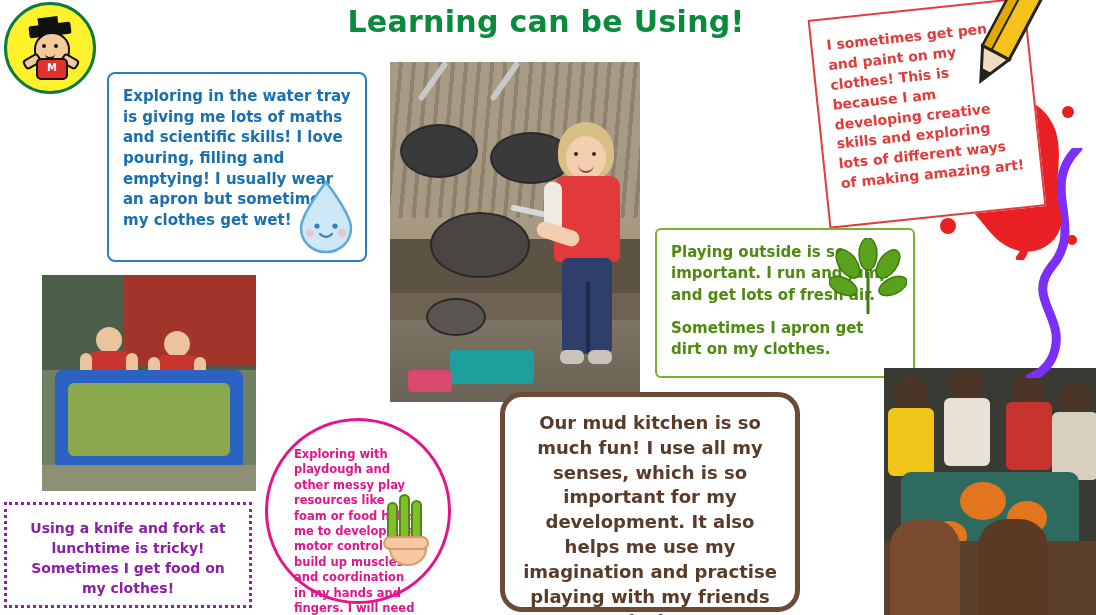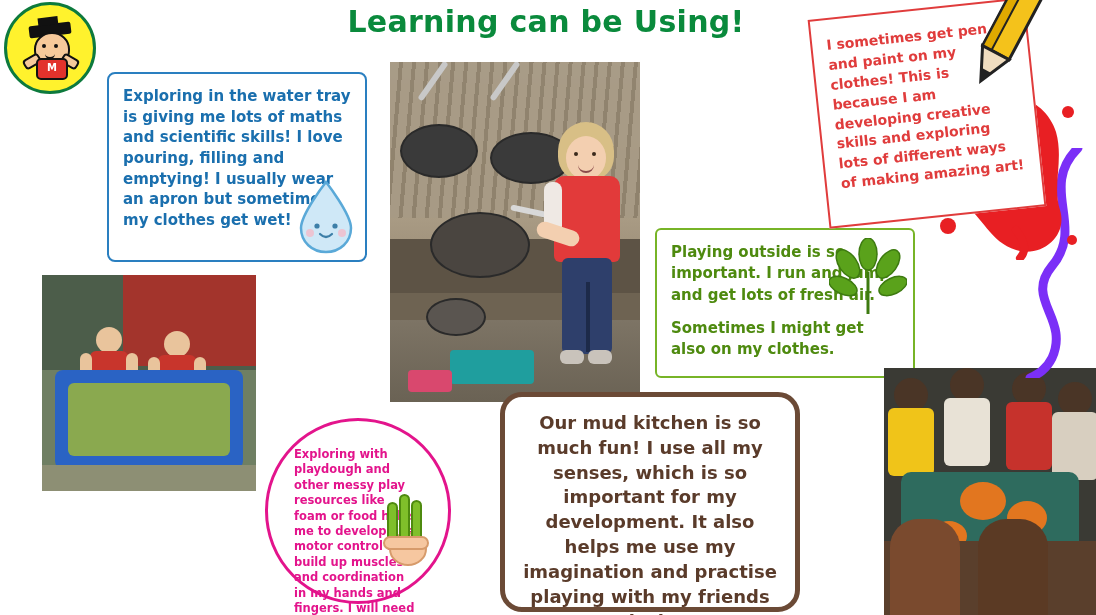--- a/index.html
+++ b/index.html
@@ -301,21 +301,21 @@
       <g fill="#5aa21b" stroke="#3d7a10" stroke-width="1.5">
         <ellipse cx="39" cy="16" rx="9" ry="16"></ellipse>
         <ellipse cx="19" cy="26" rx="9" ry="16" transform="rotate(-35 19 26)"></ellipse>
         <ellipse cx="59" cy="26" rx="9" ry="16" transform="rotate(35 59 26)"></ellipse>
         <ellipse cx="14" cy="48" rx="8" ry="15" transform="rotate(-65 14 48)"></ellipse>
         <ellipse cx="64" cy="48" rx="8" ry="15" transform="rotate(65 64 48)"></ellipse>
       </g>
       <path d="M39 34 L39 76" stroke="#3d7a10" stroke-width="3" fill="none"></path>
     </svg>
     <p>Playing outside is so important. I run and jump and get lots of fresh air.</p>
-    <p>Sometimes I might get also on my clothes.</p>
+    <p>Sometimes I apron get dirt on my clothes.</p>
   </div>
 
   <div class="photo photo-water">
     <div class="wallp"></div>
       <div class="panel"></div>
       <div class="redboard"></div>
     <div class="kid k1">
         <div class="h"></div>
         <div class="b"></div>
         <div class="a l"></div>
@@ -369,14 +369,17 @@
       </div>
     <div class="table"></div>
     <div class="pk pk1"></div>
       <div class="pk pk2"></div>
       <div class="pk pk3"></div>
     <div class="front"></div>
     <div class="fkid f1"></div>
       <div class="fkid f2"></div>
   </div>
 
+  <div class="box box-knife">
+    <span>Using a knife and fork at lunchtime is tricky! Sometimes I get food on my clothes!</span>
+  </div>
 
 </div>
 
 </body></html>

